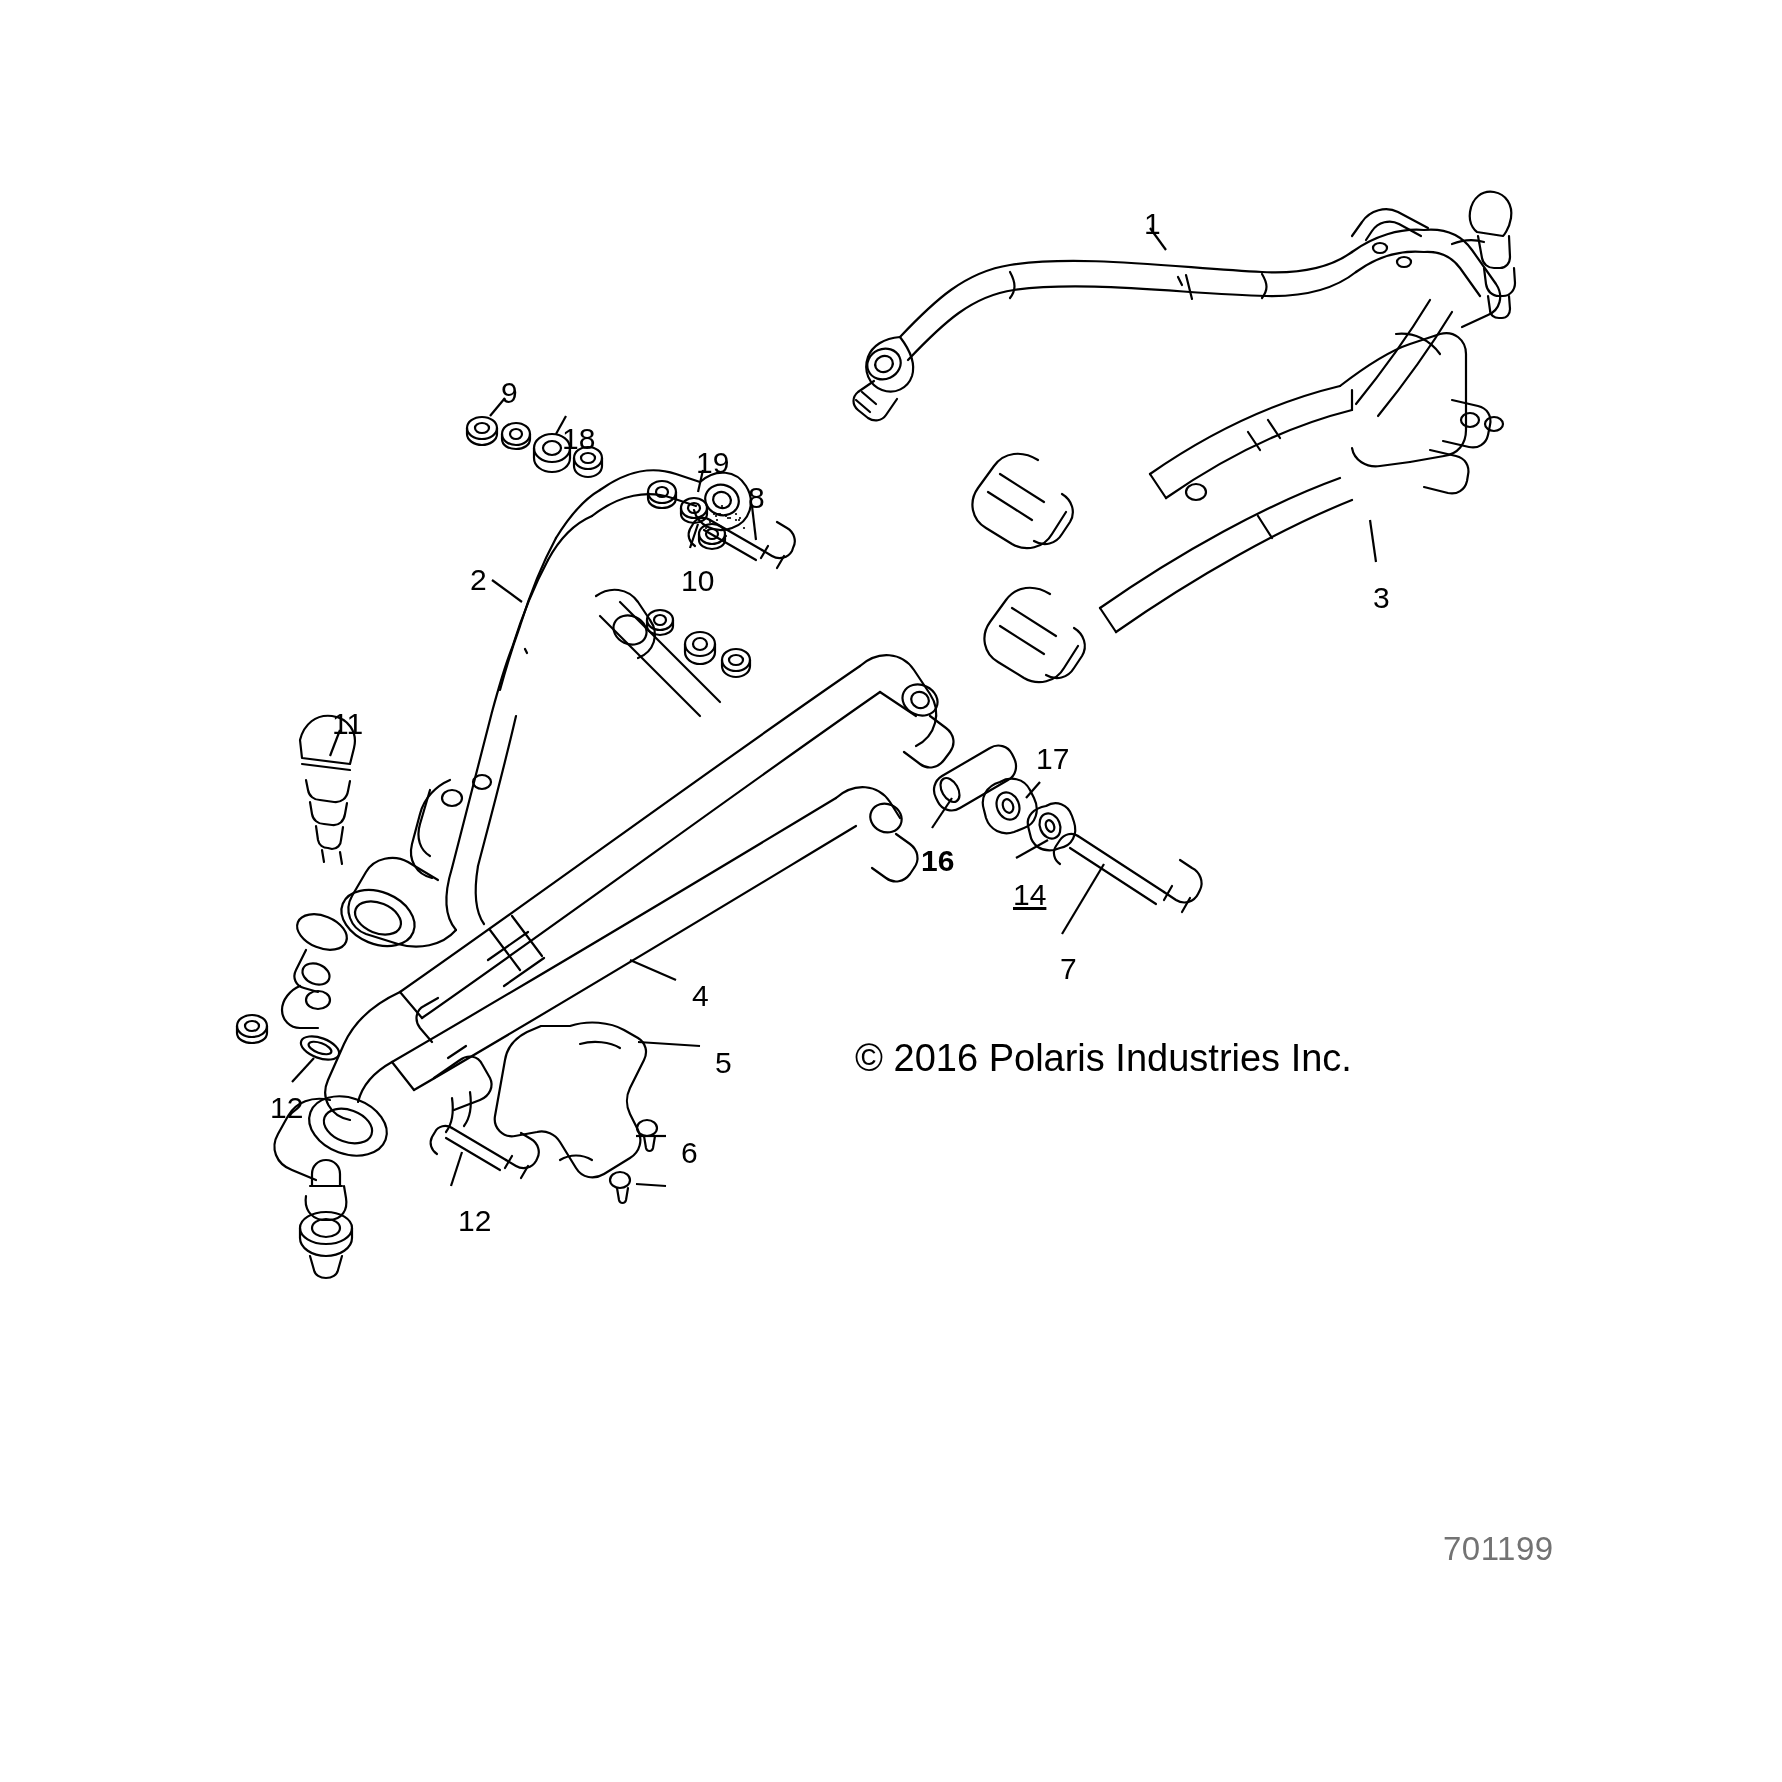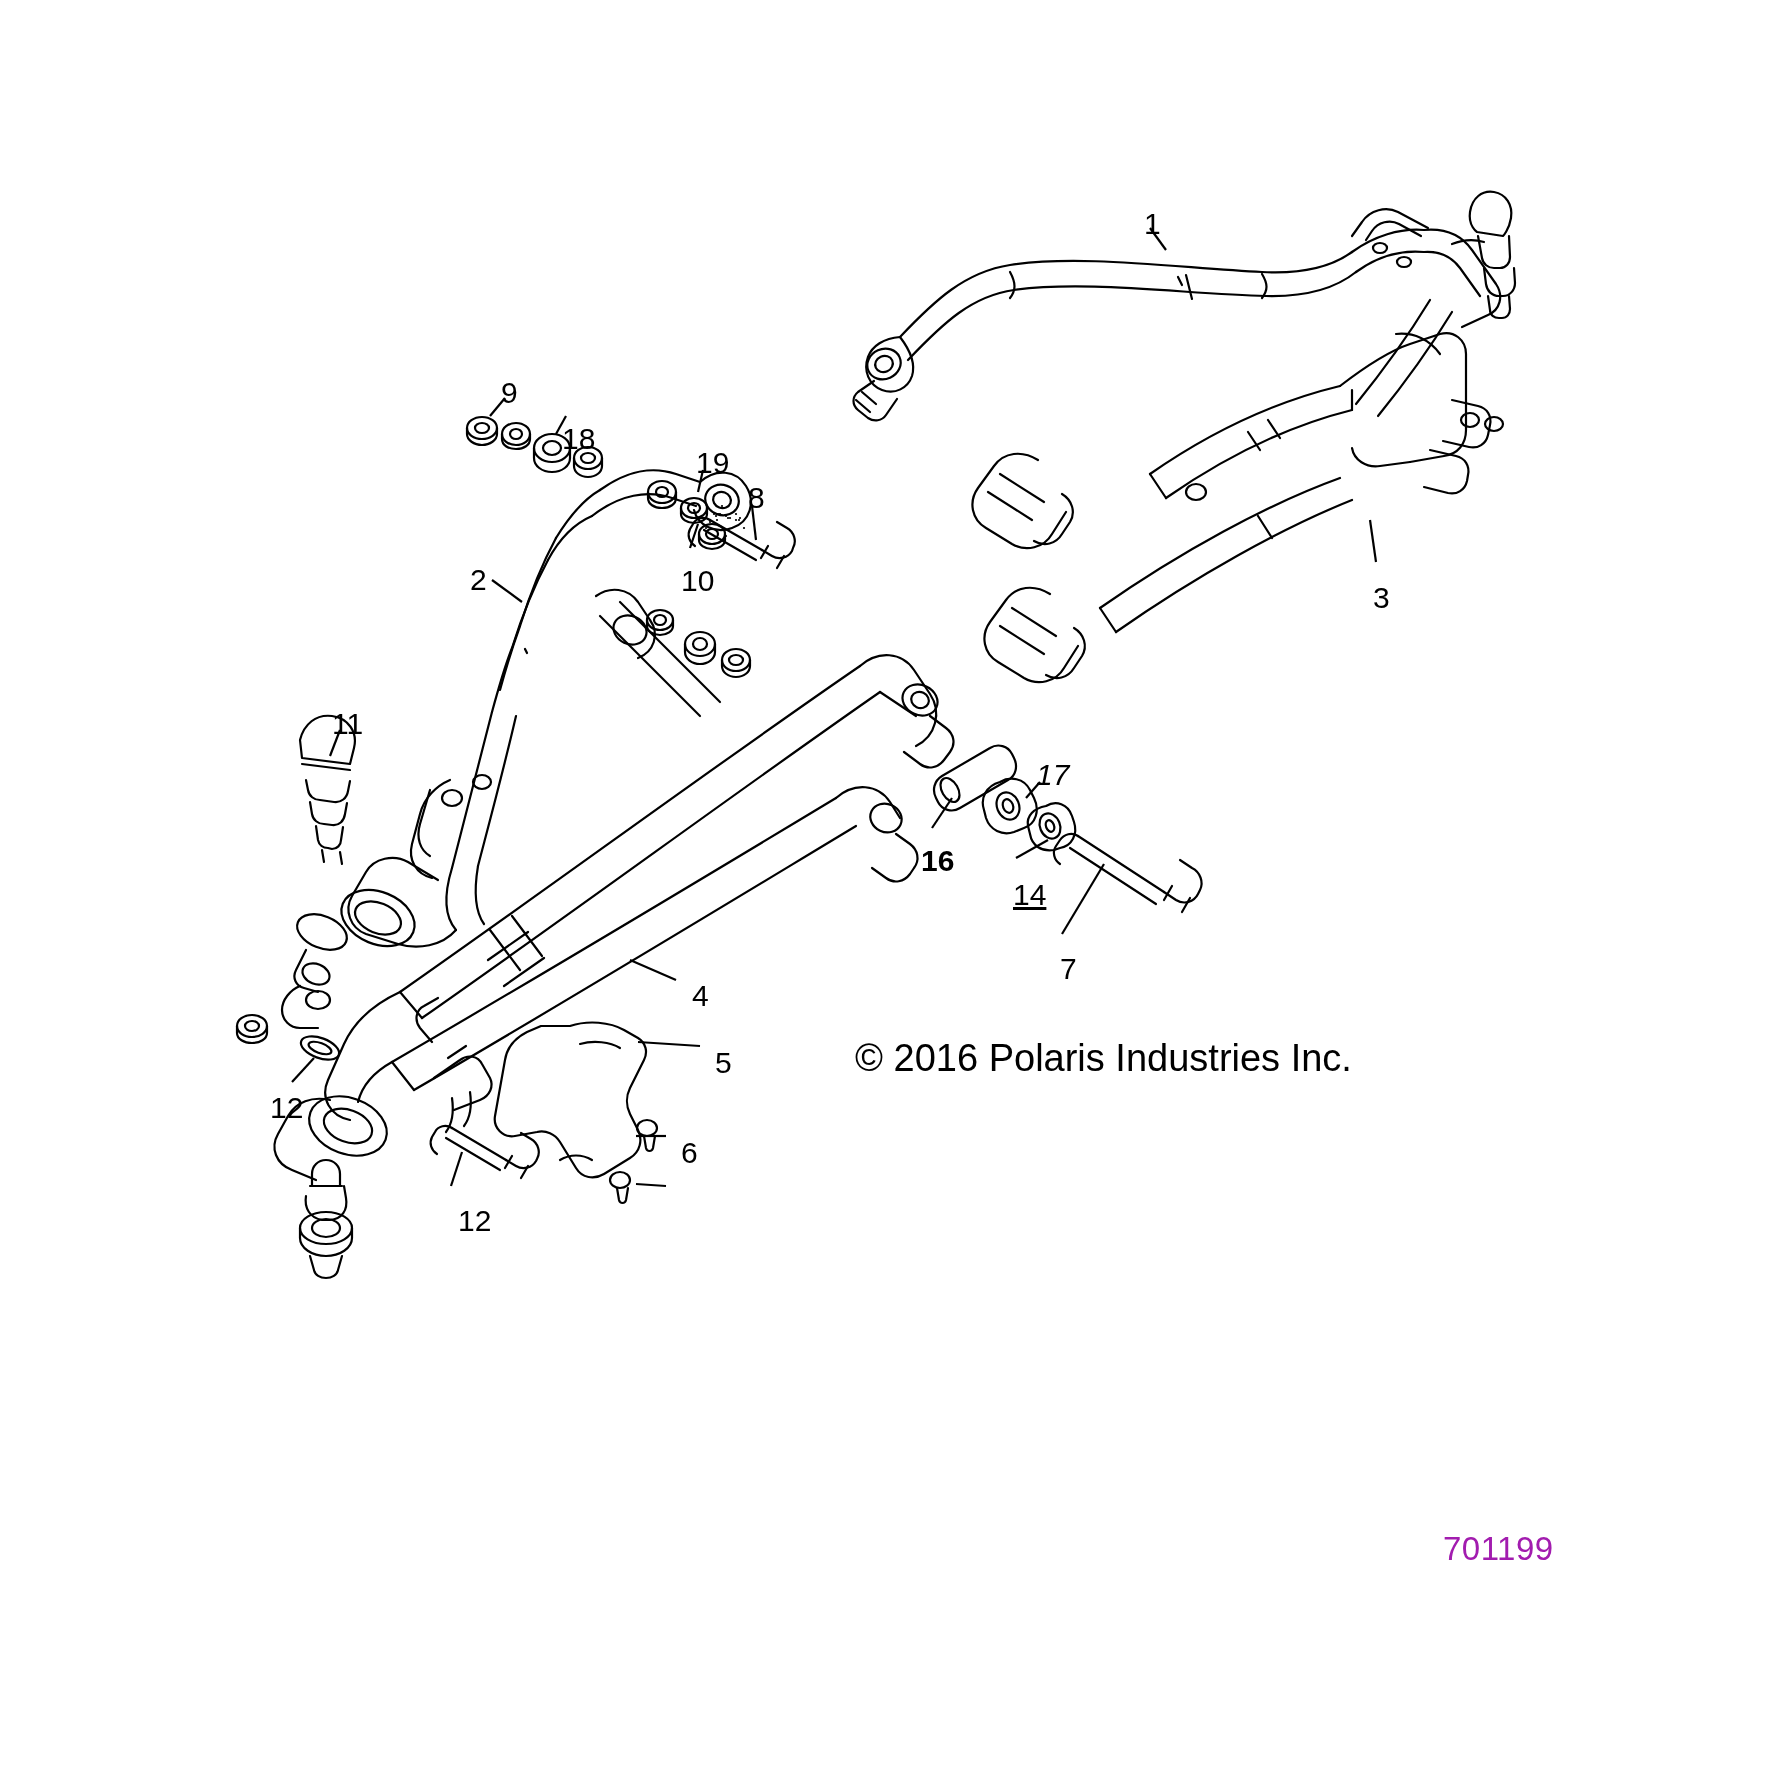--- a/index.html
+++ b/index.html
@@ -38,21 +38,21 @@
     position: absolute;
     font-family: "Liberation Sans", sans-serif;
     font-size: 38px;
     color: #000000;
     white-space: nowrap;
   }
   .part-number {
     position: absolute;
     font-family: "Liberation Sans", sans-serif;
     font-size: 33px;
-    color: #a21caf;
+    color: #737373;
     letter-spacing: 0.5px;
     white-space: nowrap;
   }
 </style>
 </head>
 <body>
 
 <div id="diagram-root">
 
   <svg class="art" viewBox="0 0 1782 1782" xmlns="http://www.w3.org/2000/svg">
@@ -396,20 +396,20 @@
   <div class="callout" style="left:1060px; top:954px;">7</div>
   <div class="callout" style="left:748px;  top:483px;">8</div>
   <div class="callout" style="left:501px;  top:378px;">9</div>
   <div class="callout" style="left:681px;  top:566px;">10</div>
   <div class="callout" style="left:332px;  top:709px;">11</div>
   <div class="callout" style="left:458px;  top:1206px;">12</div>
   <div class="callout" style="left:270px;  top:1093px;">12</div>
   <div class="callout" style="left:1013px; top:880px;text-decoration:underline;">14</div>
   <div class="callout" style="left:696px;  top:448px;">19</div>
   <div class="callout" style="left:921px;  top:846px;font-weight:bold;">16</div>
-  <div class="callout" style="left:1036px; top:760px;font-style:italic;">17</div>
+  <div class="callout" style="left:1036px; top:744px;">17</div>
   <div class="callout" style="left:562px;  top:395px;margin-top:29px;">18</div>
 
   <div class="copyright" style="left:855px; top:1037px;">© 2016 Polaris Industries Inc.</div>
 
   <div class="part-number" style="left:1443px; top:1530px;">701199</div>
 
 </div>
 
 </body></html>

